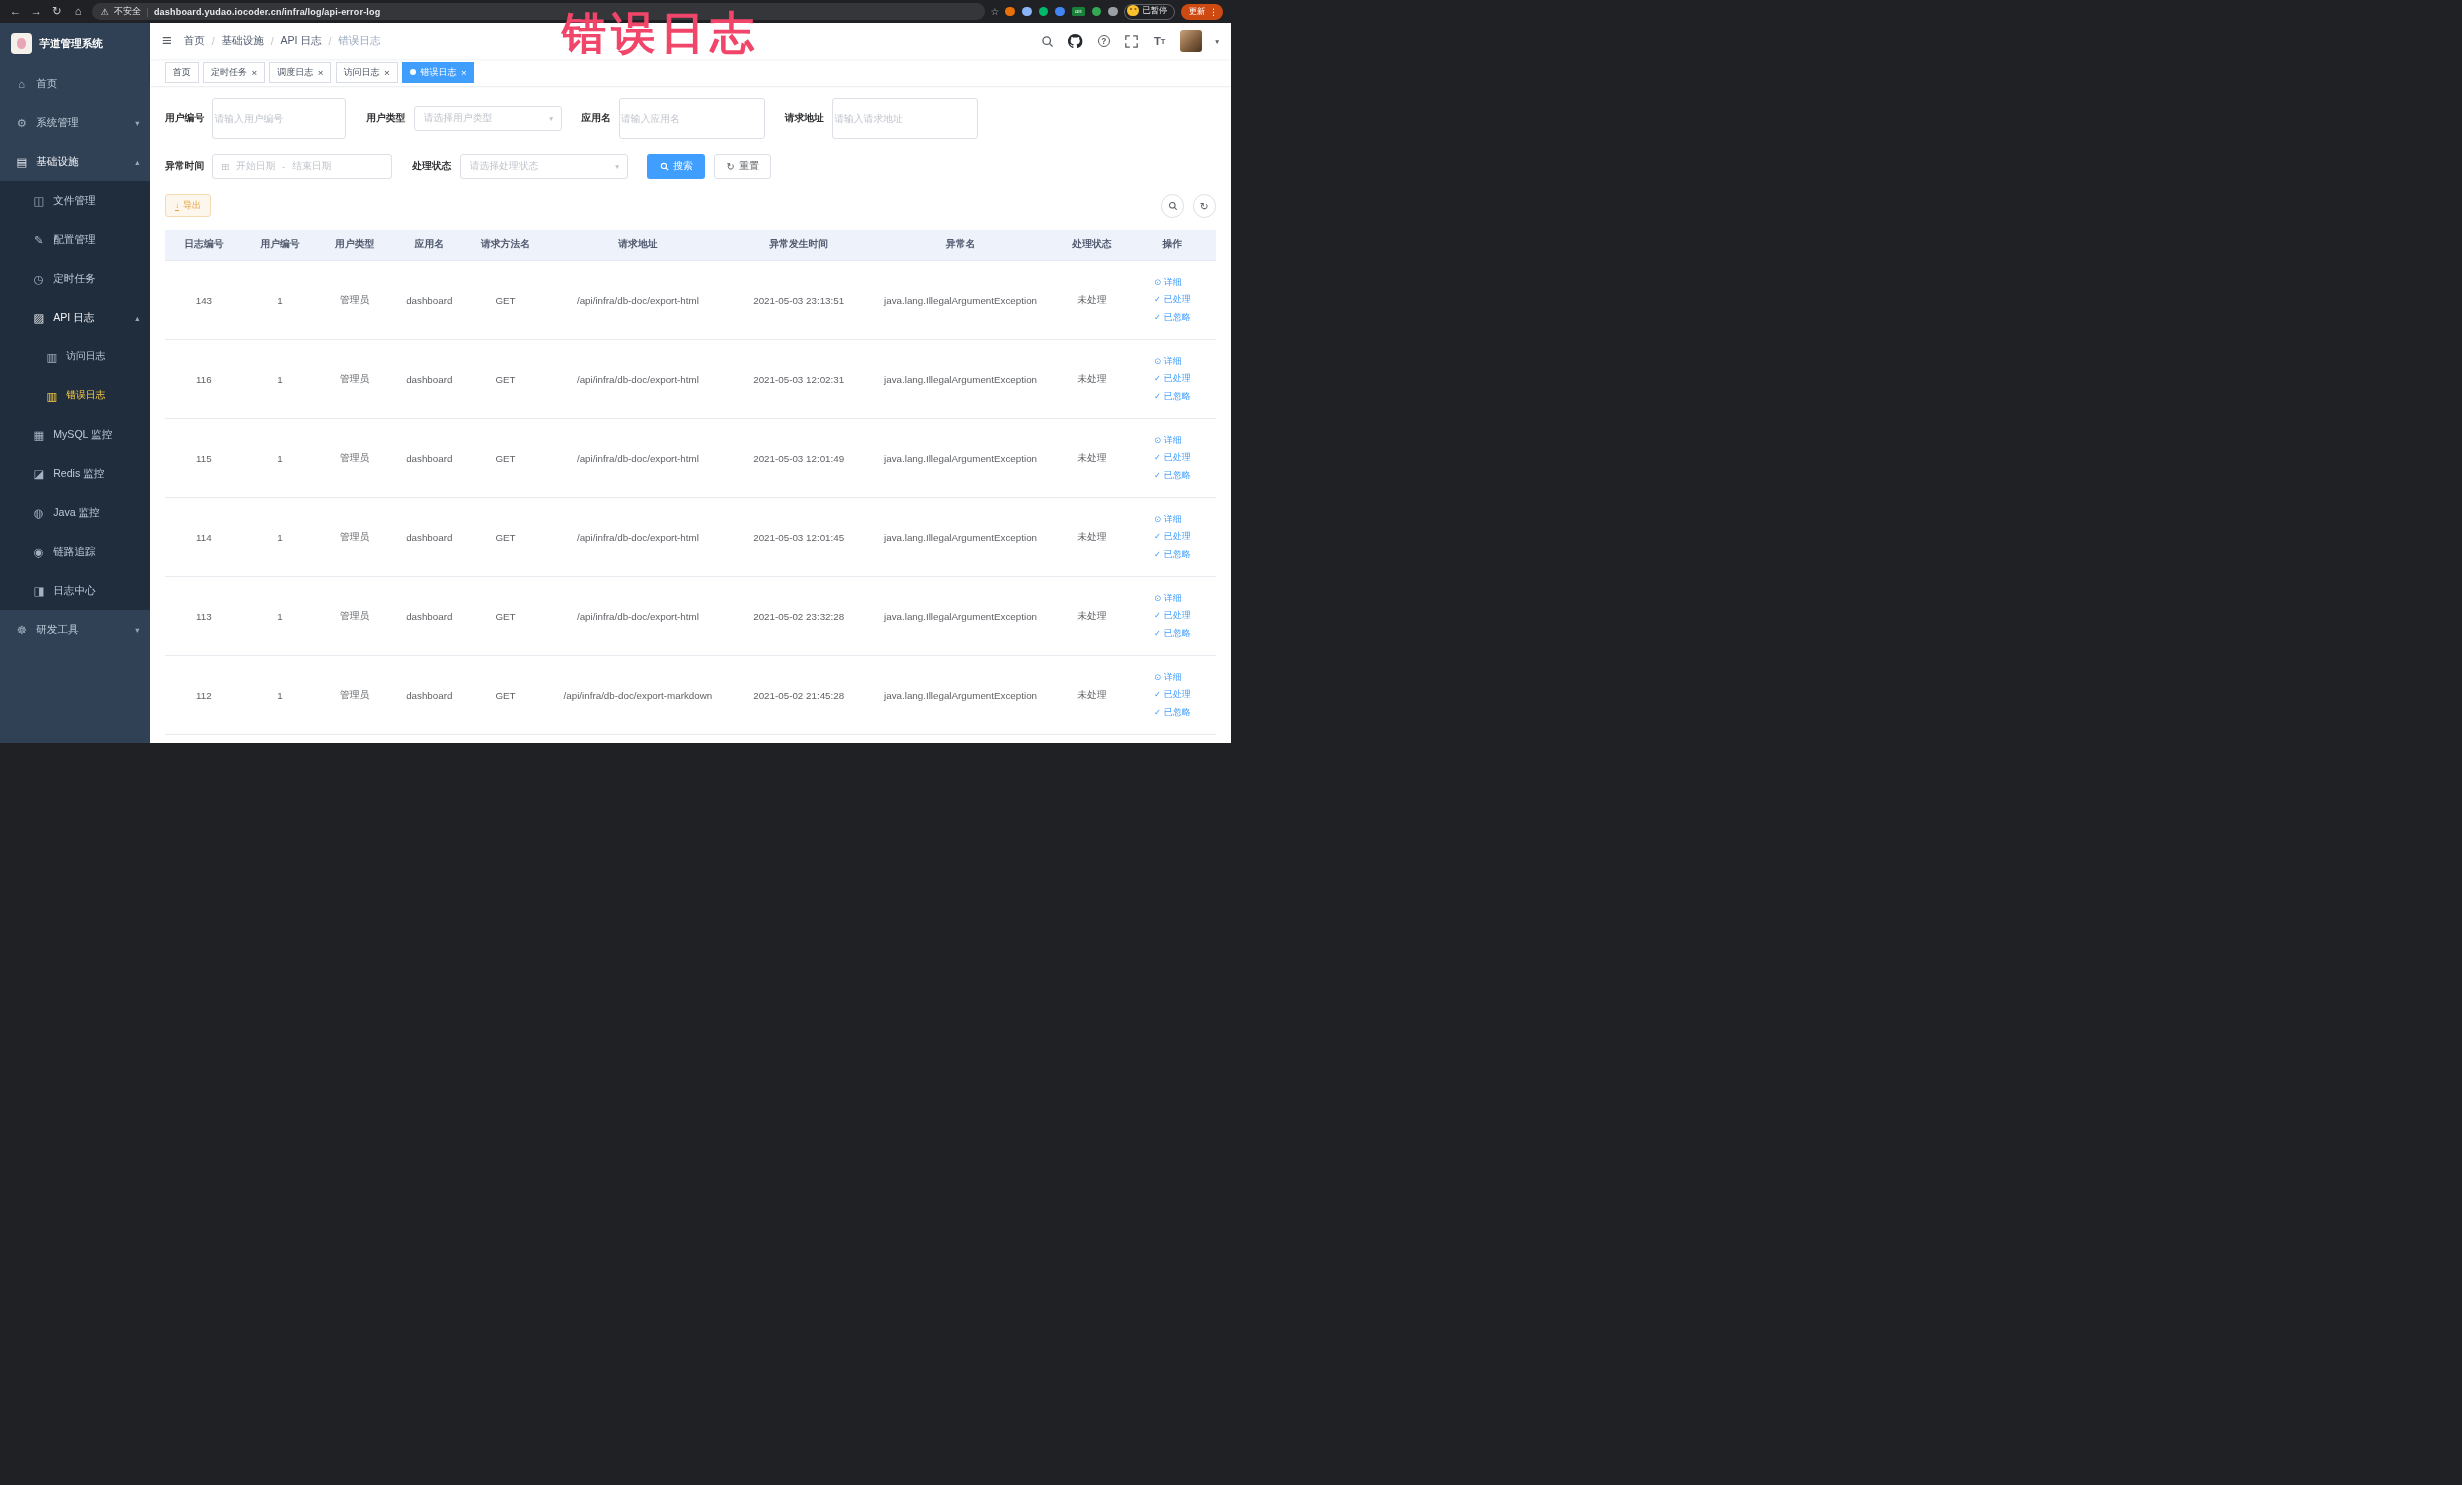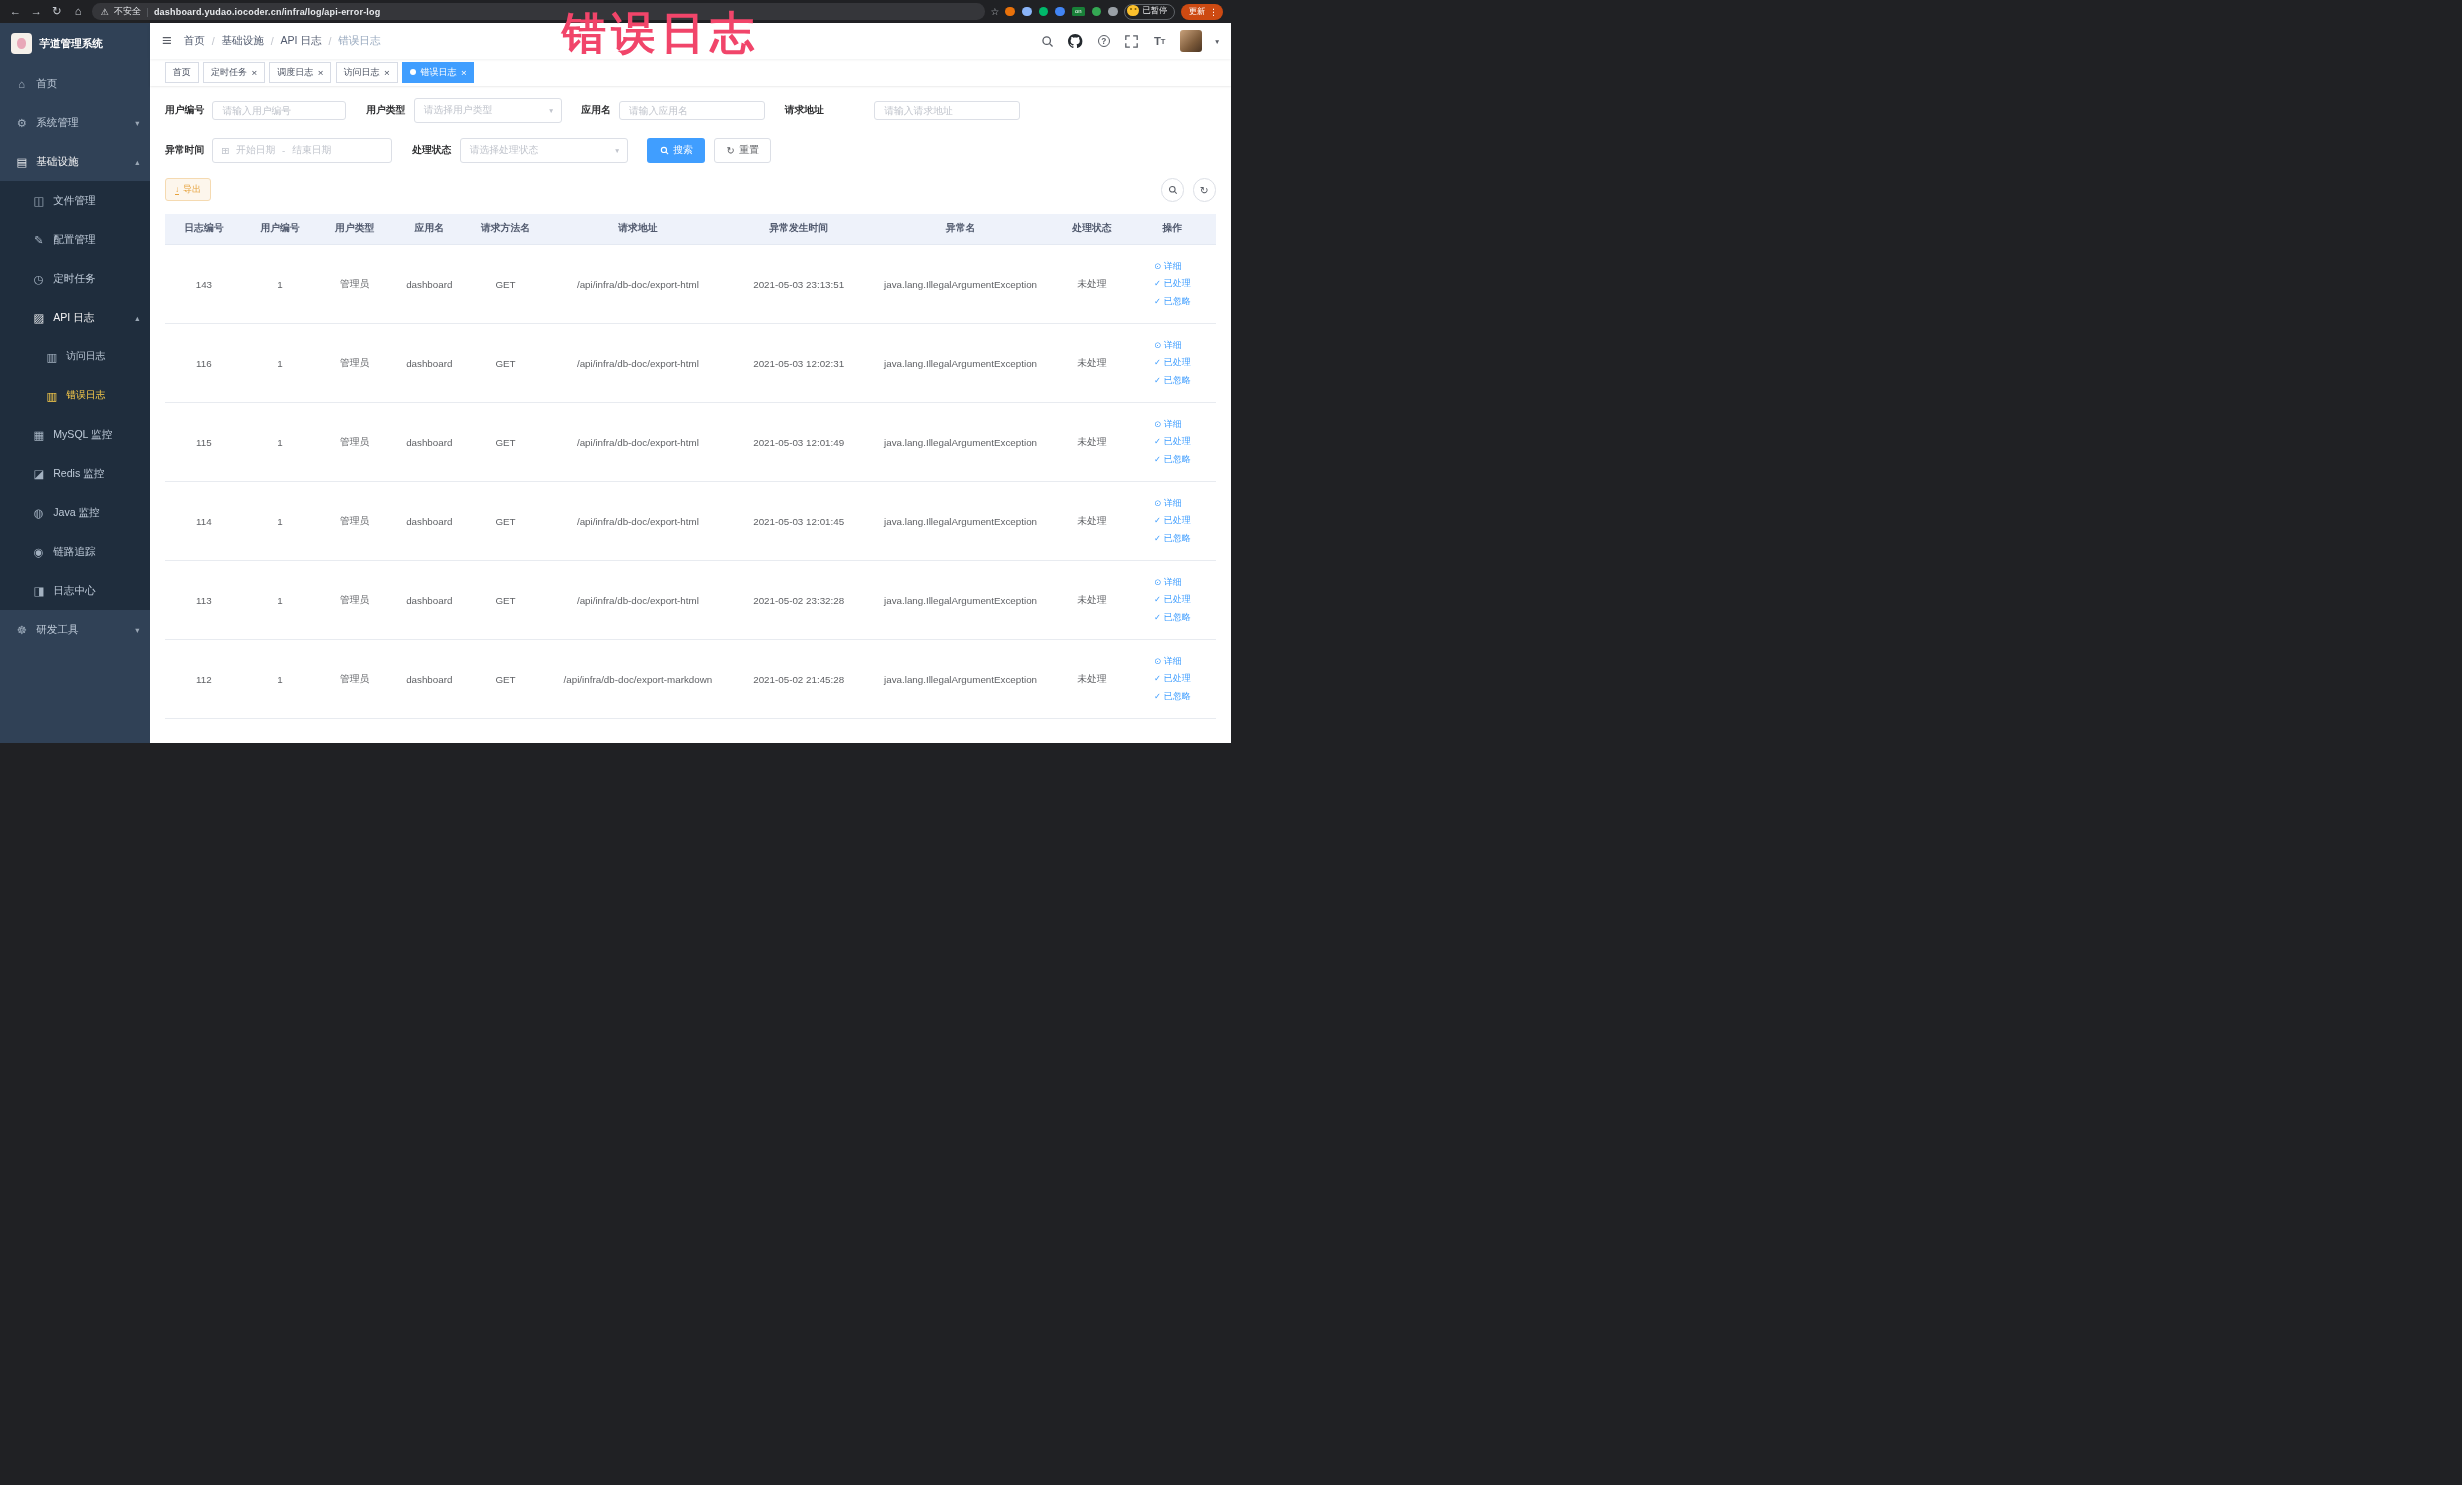--- a/index.html
+++ b/index.html
@@ -71,21 +71,21 @@
   .tag{height:20.4px;display:inline-flex;align-items:center;gap:4.5px;padding:0 6.8px;border:0.8px solid #d8dce5;background:#fff;color:#495060;font-size:9px;cursor:pointer;white-space:nowrap;}
   .tag .dot{width:6px;height:6px;border-radius:50%;background:#fff;}
   .tag.active{background:var(--accent);border-color:var(--accent);color:#fff;}
   .tag .close{font-size:9.8px;line-height:1;}
 
   
   .content{flex:1;padding:12px 15px 0;overflow:hidden;}
   .filter-row{display:flex;align-items:center;gap:19.7px;margin-bottom:15px;}
   .fgroup{display:flex;align-items:center;gap:8.3px;}
   .flabel{font-size:9.8px;font-weight:700;color:#303133;white-space:nowrap;}
-  .finput{height:19px;border:0.8px solid #dcdfe6;border-radius:3px;padding:0 9px;font-size:9.8px;color:#606266;outline:none;background:#fff;}
+  .finput{height:41px;border:0.8px solid #dcdfe6;border-radius:3px;padding:0 1px;font-size:9.8px;color:#606266;outline:none;background:#fff;}
   .finput::placeholder{color:#c0c4cc;}
   .fselect{height:25px;border:0.8px solid #dcdfe6;border-radius:3px;display:flex;align-items:center;justify-content:space-between;padding:0 7.6px 0 9px;font-size:9.8px;color:#c0c4cc;background:#fff;cursor:pointer;}
   .chev{color:#c0c4cc;font-size:7.6px;}
   .date-range{width:180px;height:25px;border:0.8px solid #dcdfe6;border-radius:3px;display:flex;align-items:center;gap:6.8px;padding:0 7.6px;font-size:9.8px;color:#c0c4cc;cursor:pointer;}
   .cal-ic{color:#c0c4cc;font-size:9.8px;}
   .btn{height:25px;border-radius:3px;font-size:9.8px;display:inline-flex;align-items:center;gap:4.5px;padding:0 11.4px;cursor:pointer;border:0.8px solid transparent;white-space:nowrap;}
   .btn-primary{background:var(--accent);color:#fff;}
   .btn-default{background:#fff;border-color:#dcdfe6;color:#606266;}
   .btn-warning{height:23px;background:#fdf6ec;border:0.8px solid #f5dab1;color:#e6a23c;font-size:9px;padding:0 9px;border-radius:3px;display:inline-flex;align-items:center;gap:3.8px;cursor:pointer;}
   .dl-ic{display:inline-block;border-bottom:1.1px solid currentColor;line-height:1;padding-bottom:0.8px;font-size:8.3px;}
@@ -298,21 +298,21 @@
               <span>请选择用户类型</span>
               <span class="chev">▾</span>
             </div>
           </div>
           <div class="fgroup">
             <span class="flabel">应用名</span>
             <input class="finput" style="width: 146px;" placeholder="请输入应用名">
           </div>
           <div class="fgroup">
             <span class="flabel">请求地址</span>
-            <input class="finput" style="width: 146px; margin-left: 42px;" placeholder="请输入请求地址">
+            <input class="finput" style="width: 146px;" placeholder="请输入请求地址">
           </div>
         </div>
 
         <div class="filter-row">
           <div class="fgroup">
             <span class="flabel">异常时间</span>
             <div class="date-range">
               <span class="cal-ic">⊞</span>
               <span>开始日期</span>
               <span>-</span>

